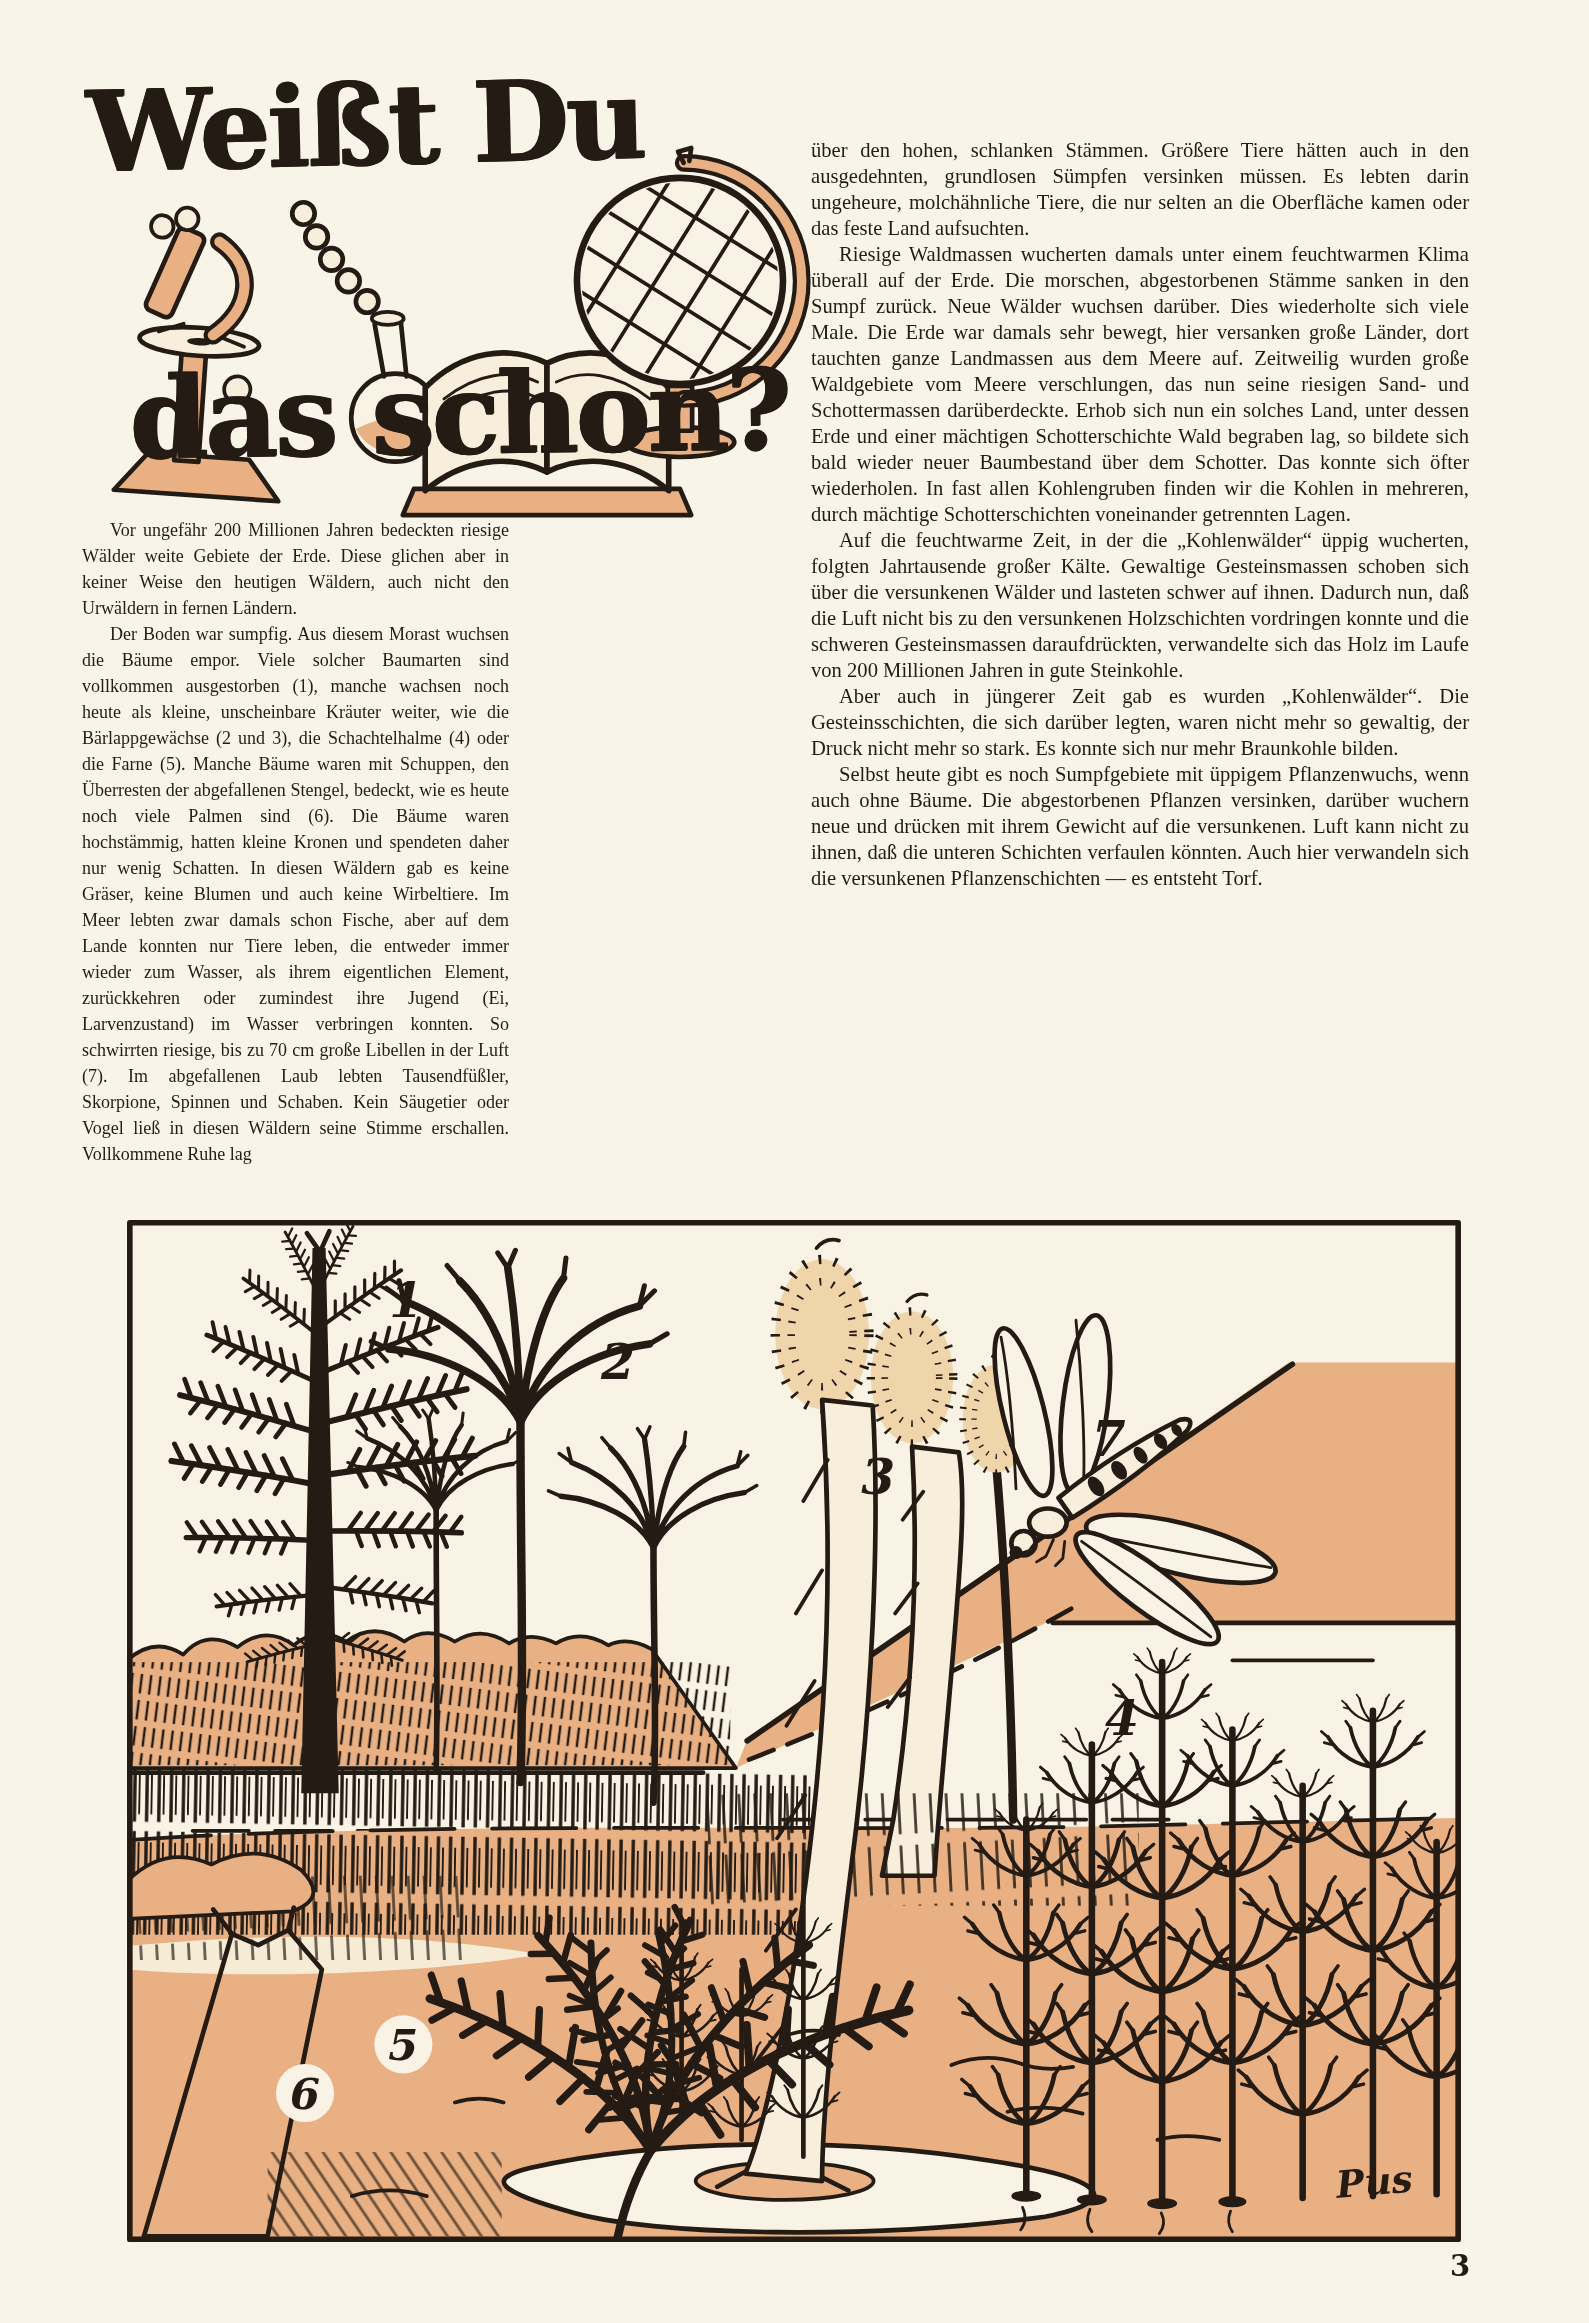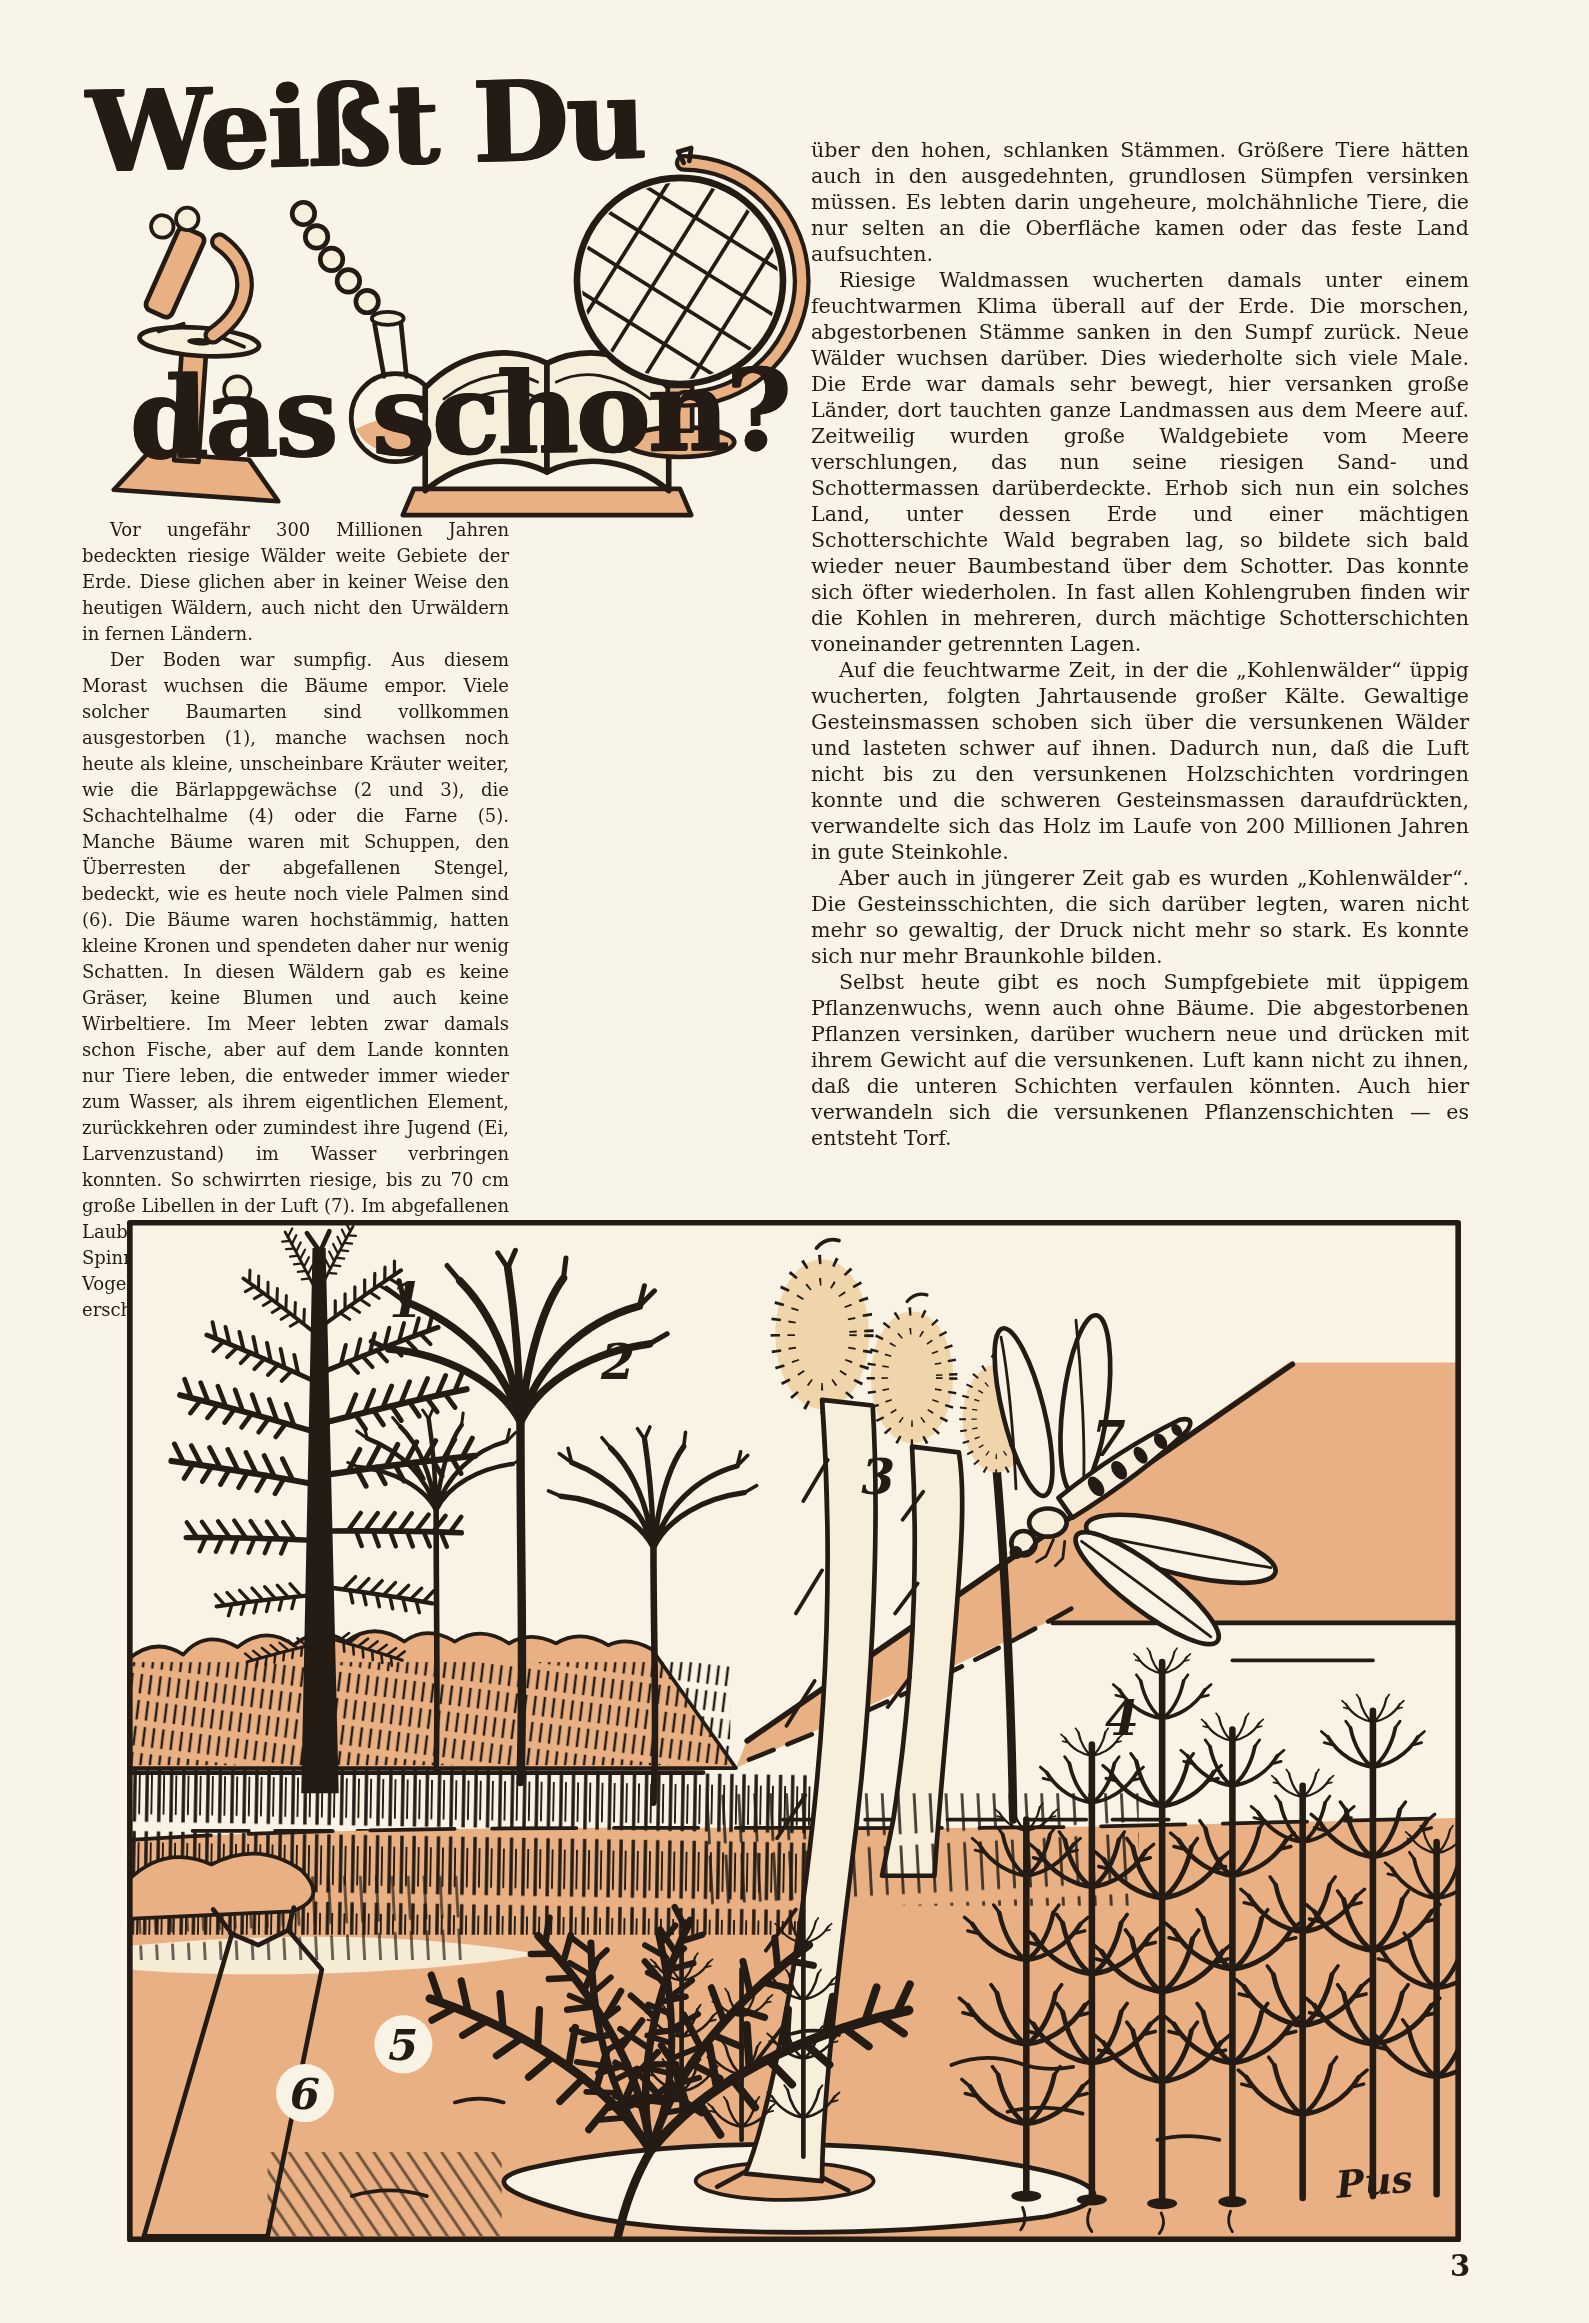--- a/index.html
+++ b/index.html
@@ -8,21 +8,21 @@
   
   .title-block{position:absolute;left:73px;top:58px;width:740px;height:473px;}
   .title-art{position:absolute;left:0;top:0;z-index:1;}
   .t1{position:absolute;left:13px;top:1.9px;z-index:3;font-size:111px;font-weight:bold;letter-spacing:-2.8px;
       transform:rotate(-1.4deg);white-space:nowrap;
       text-shadow:1.9px 0 #241c14,0 0.9px #241c14,0.9px 0.9px #241c14;}
   .t2{position:absolute;left:56px;top:290px;z-index:3;font-size:112px;font-weight:bold;letter-spacing:-2.8px;
       transform:rotate(-0.8deg);white-space:nowrap;
       text-shadow:1.9px 0 #241c14,0 0.9px #241c14,0.9px 0.9px #241c14;}
   
-  .col{position:absolute;text-align:justify;hyphens:auto;}
+  .col{position:absolute;text-align:justify;hyphens:auto;font-family:Liberation Serif, serif;}
   .col p{margin:0;}
   .col p.ind{text-indent:28px;}
   .col-left{left:82px;top:517px;width:427px;font-size:18px;line-height:26px;}
   .col-right{left:811px;top:137px;width:658px;font-size:20.6px;line-height:26px;}
   
   .figure-wrap{position:absolute;left:127px;top:1220px;width:1334px;height:1022px;}
   .pageno{position:absolute;left:1450px;top:2249px;font-size:29px;font-weight:bold;}
   
   .s{stroke:#241c14;fill:none;stroke-linecap:round;stroke-linejoin:round;}
   .w3{stroke-width:3px;} .w4{stroke-width:4px;} .w5{stroke-width:5px;}
@@ -93,21 +93,21 @@
         <path class="s" style="stroke-width:19" d="M4,-126 A 126 126 0 0 1 4 126"></path>
         <path class="s" style="stroke:#e9b183;stroke-width:10" d="M4,-126 A 126 126 0 0 1 4 126"></path>
         <path class="s w5" d="M4,-126 l-6,-12 l14,-4 l-2,14"></path>
       </g>
     </svg>
     <div class="t1">Weißt Du</div>
     <div class="t2">das schon?</div>
   </div>
 
   <div class="col col-left">
-    <p class="ind">Vor ungefähr 300 Millionen Jahren bedeckten riesige Wälder weite Gebiete der Erde. Diese glichen aber in keiner Weise den heutigen Wäldern, auch nicht den Urwäldern in fernen Ländern.</p>
+    <p class="ind">Vor ungefähr 200 Millionen Jahren bedeckten riesige Wälder weite Gebiete der Erde. Diese glichen aber in keiner Weise den heutigen Wäldern, auch nicht den Urwäldern in fernen Ländern.</p>
     <p class="ind">Der Boden war sumpfig. Aus diesem Morast wuchsen die Bäume empor. Viele solcher Baumarten sind vollkommen ausgestorben (1), manche wachsen noch heute als kleine, unscheinbare Kräuter weiter, wie die Bärlappgewächse (2 und 3), die Schachtelhalme (4) oder die Farne (5). Manche Bäume waren mit Schuppen, den Überresten der abgefallenen Stengel, bedeckt, wie es heute noch viele Palmen sind (6). Die Bäume waren hochstämmig, hatten kleine Kronen und spendeten daher nur wenig Schatten. In diesen Wäldern gab es keine Gräser, keine Blumen und auch keine Wirbeltiere. Im Meer lebten zwar damals schon Fische, aber auf dem Lande konnten nur Tiere leben, die entweder immer wieder zum Wasser, als ihrem eigentlichen Element, zurückkehren oder zumindest ihre Jugend (Ei, Larvenzustand) im Wasser verbringen konnten. So schwirrten riesige, bis zu 70 cm große Libellen in der Luft (7). Im abgefallenen Laub lebten Tausendfüßler, Skorpione, Spinnen und Schaben. Kein Säugetier oder Vogel ließ in diesen Wäldern seine Stimme erschallen. Vollkommene Ruhe lag</p>
   </div>
 
   <div class="col col-right">
     <p>über den hohen, schlanken Stämmen. Größere Tiere hätten auch in den ausgedehnten, grundlosen Sümpfen versinken müssen. Es lebten darin ungeheure, molchähnliche Tiere, die nur selten an die Oberfläche kamen oder das feste Land aufsuchten.</p>
     <p class="ind">Riesige Waldmassen wucherten damals unter einem feuchtwarmen Klima überall auf der Erde. Die morschen, abgestorbenen Stämme sanken in den Sumpf zurück. Neue Wälder wuchsen darüber. Dies wiederholte sich viele Male. Die Erde war damals sehr bewegt, hier versanken große Länder, dort tauchten ganze Landmassen aus dem Meere auf. Zeitweilig wurden große Waldgebiete vom Meere verschlungen, das nun seine riesigen Sand- und Schottermassen darüberdeckte. Erhob sich nun ein solches Land, unter dessen Erde und einer mächtigen Schotterschichte Wald begraben lag, so bildete sich bald wieder neuer Baumbestand über dem Schotter. Das konnte sich öfter wiederholen. In fast allen Kohlengruben finden wir die Kohlen in mehreren, durch mächtige Schotterschichten voneinander getrennten Lagen.</p>
     <p class="ind">Auf die feuchtwarme Zeit, in der die „Kohlenwälder“ üppig wucherten, folgten Jahrtausende großer Kälte. Gewaltige Gesteinsmassen schoben sich über die versunkenen Wälder und lasteten schwer auf ihnen. Dadurch nun, daß die Luft nicht bis zu den versunkenen Holzschichten vordringen konnte und die schweren Gesteinsmassen daraufdrückten, verwandelte sich das Holz im Laufe von 200 Millionen Jahren in gute Steinkohle.</p>
     <p class="ind">Aber auch in jüngerer Zeit gab es wurden „Kohlenwälder“. Die Gesteinsschichten, die sich darüber legten, waren nicht mehr so gewaltig, der Druck nicht mehr so stark. Es konnte sich nur mehr Braunkohle bilden.</p>
     <p class="ind">Selbst heute gibt es noch Sumpfgebiete mit üppigem Pflanzenwuchs, wenn auch ohne Bäume. Die abgestorbenen Pflanzen versinken, darüber wuchern neue und drücken mit ihrem Gewicht auf die versunkenen. Luft kann nicht zu ihnen, daß die unteren Schichten verfaulen könnten. Auch hier verwandeln sich die versunkenen Pflanzenschichten — es entsteht Torf.</p>
   </div>

